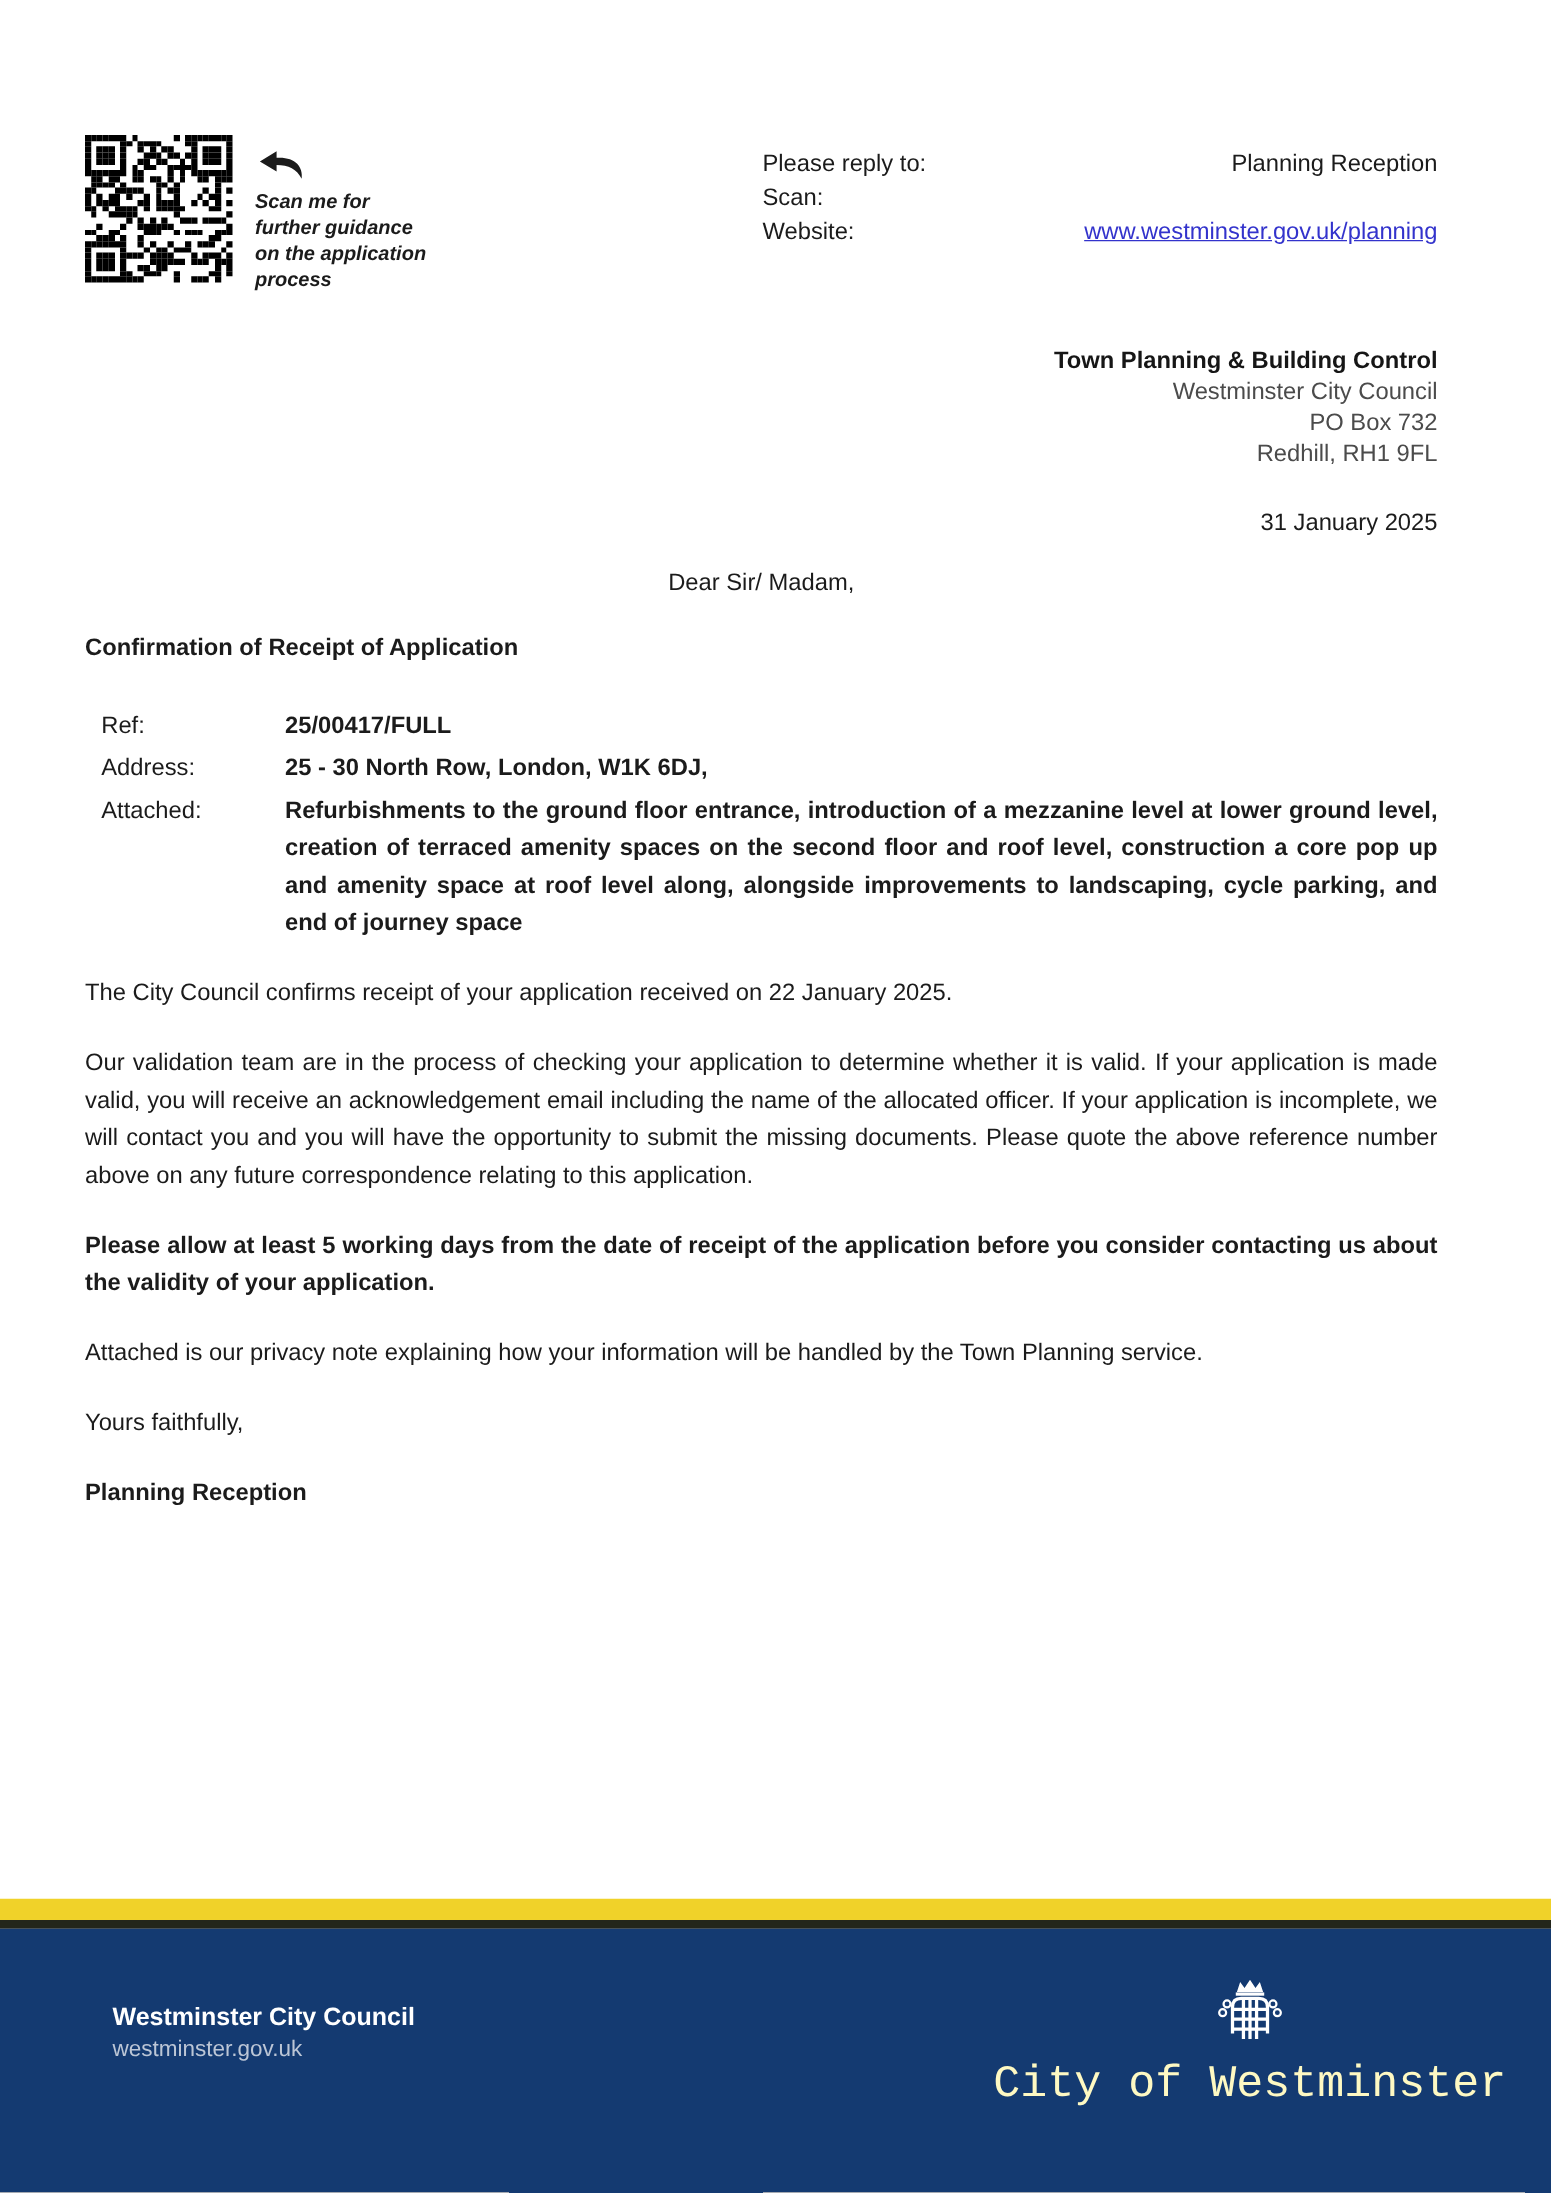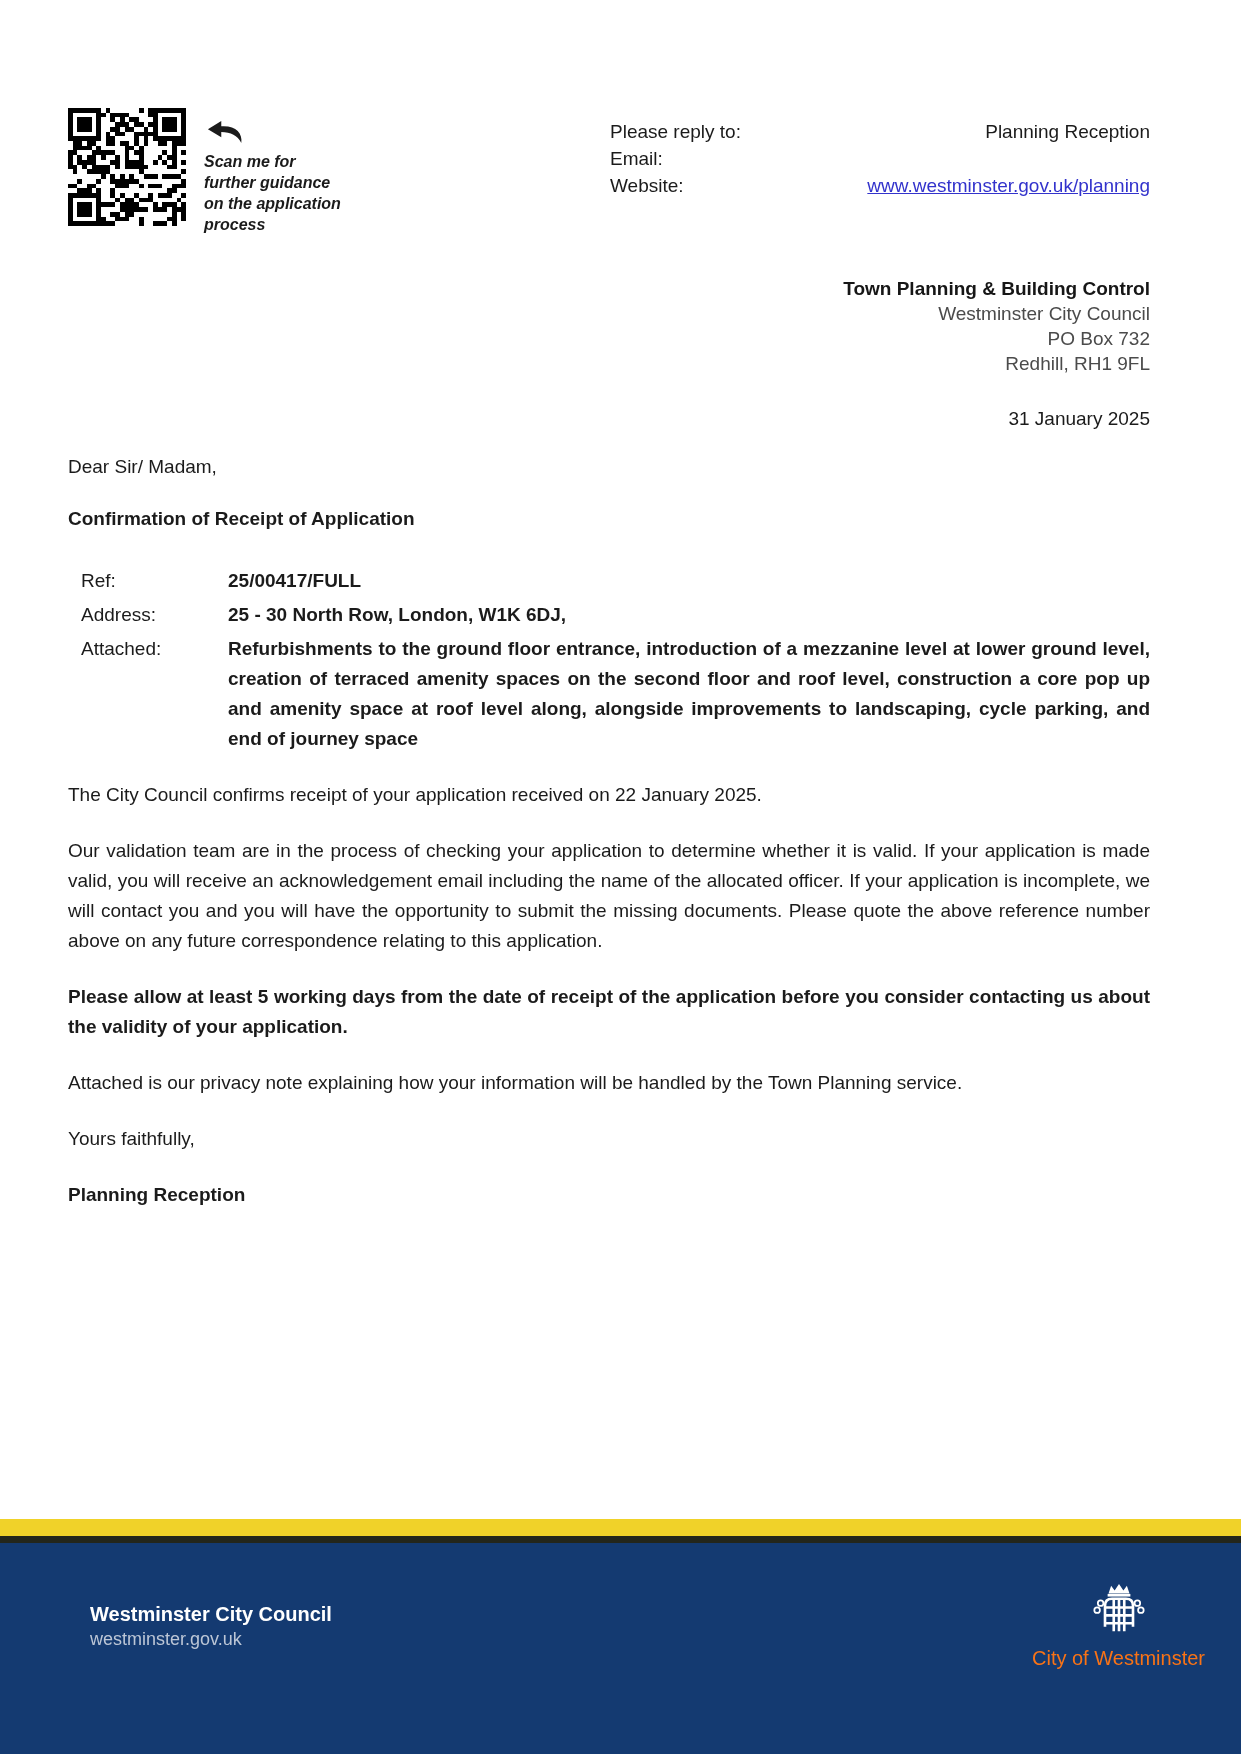--- a/index.html
+++ b/index.html
@@ -31,36 +31,36 @@
   .sender { position:absolute; right:91px; top:276px; text-align:right; font-size:19px; line-height:25px; }
   .s-dept { font-weight:bold; color:#161616; }
   .s-line { color:#4b4b4b; }
   .s-date { margin-top:30px; color:#1b1b1b; }
   
   .letter { position:absolute; left:68px; top:452px; width:1082px; font-size:19px; line-height:30px; }
   .letter p { margin:0 0 26px 0; }
   .bold { font-weight:bold; }
   .just { text-align:justify; }
   .subject { margin-bottom:32px !important; }
-  .salutation { margin-bottom:22px !important; }
+  .salutation { margin-bottom:22px !important;text-align:center; }
   .ref-table { margin-bottom:26px;margin-left:13px; }
   .ref-row { display:grid; grid-template-columns:147px 1fr; margin-bottom:4px; }
   .ref-label { }
   .ref-value { font-weight:bold; }
   .ref-value.just { text-align:justify; }
   
   .f-yellow { position:absolute; left:0; top:1519px; width:100%; height:17px; background:#f0d229; }
   .f-dark   { position:absolute; left:0; top:1536px; width:100%; height:7px;  background:#23261b; }
   .f-band   { position:absolute; left:0; top:1543px; width:100%; height:211px; background:#143a71; }
   .f-left { position:absolute; left:90px; top:58px; }
   .f-name { font-size:20px; font-weight:bold; color:#ffffff; line-height:26px; }
   .f-web  { font-size:18px; color:#bcc6d6; line-height:24px; }
   .f-right { position:absolute; right:36px; top:36px; text-align:center; }
   .f-right svg { display:block; margin:0 auto; }
-  .f-caption { font-family:Liberation Sans, sans-serif; font-size:20px; color:#f97316; margin-top:4px; white-space:nowrap; }
+  .f-caption { font-family:Liberation Mono, monospace; font-size:36px; color:#fef9c3; margin-top:4px; white-space:nowrap; }
 </style>
 </head>
 <body>
 
 <div class="page">
 
   <div class="qr">
       <div class="b"></div>
       <div class="b"></div>
       <div class="b"></div>
@@ -697,21 +697,21 @@
 on the application
 process</div>
   </div>
 
   <div class="contact">
     <div class="crow">
       <span class="clabel">Please reply to:</span>
       <span class="cvalue">Planning Reception</span>
     </div>
     <div class="crow">
-      <span class="clabel">Email:</span>
+      <span class="clabel">Scan:</span>
     </div>
     <div class="crow">
       <span class="clabel">Website:</span>
       <span class="cvalue link">www.westminster.gov.uk/planning</span>
     </div>
   </div>
 
   <div class="sender">
     <div class="s-dept">Town Planning &amp; Building Control</div>
     <div class="s-line">Westminster City Council</div>

